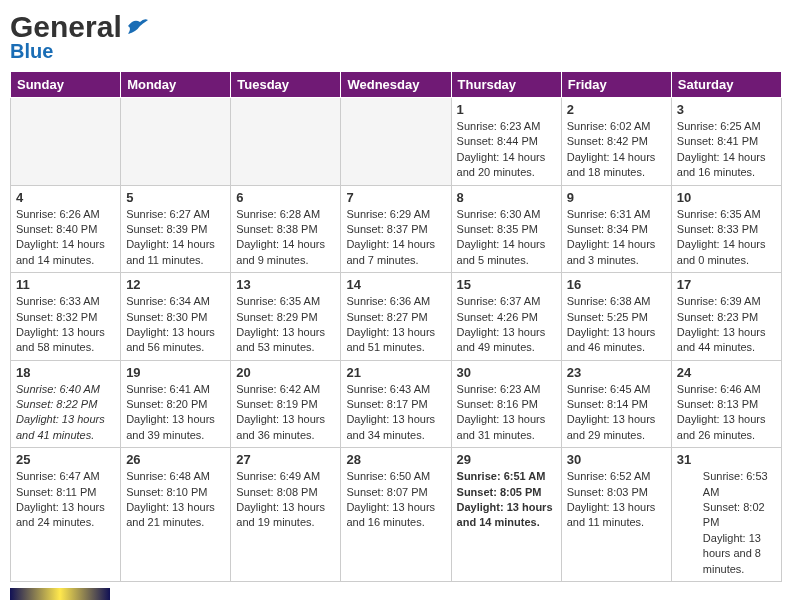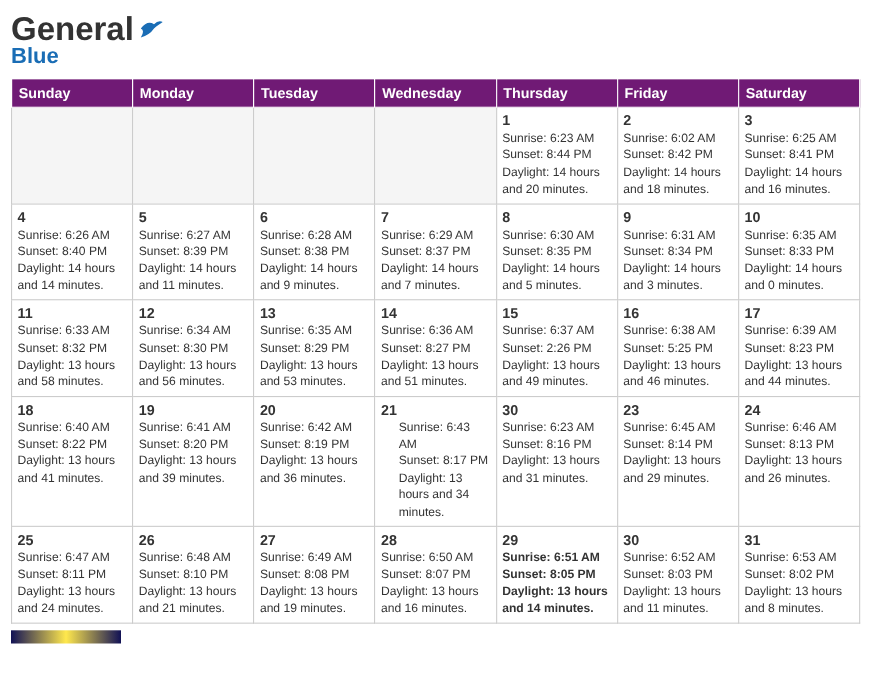--- a/index.html
+++ b/index.html
@@ -203,58 +203,58 @@
         </td>
         <td>
           <div class="day-num">14</div>
           <div class="day-info" style="white-space: pre-line;">Sunrise: 6:36 AM
 Sunset: 8:27 PM
 Daylight: 13 hours and 51 minutes.</div>
         </td>
         <td>
           <div class="day-num">15</div>
           <div class="day-info" style="white-space: pre-line;">Sunrise: 6:37 AM
-Sunset: 2:26 PM
+Sunset: 4:26 PM
 Daylight: 13 hours and 49 minutes.</div>
         </td>
         <td>
           <div class="day-num">16</div>
           <div class="day-info" style="white-space: pre-line;">Sunrise: 6:38 AM
 Sunset: 5:25 PM
 Daylight: 13 hours and 46 minutes.</div>
         </td>
         <td>
           <div class="day-num">17</div>
           <div class="day-info" style="white-space: pre-line;">Sunrise: 6:39 AM
 Sunset: 8:23 PM
 Daylight: 13 hours and 44 minutes.</div>
         </td>
       </tr>
       <tr>
         <td>
           <div class="day-num">18</div>
-          <div class="day-info" style="white-space: pre-line;">Sunrise: 6:40 AM
+          <div class="day-info" style="white-space: pre-line; font-style: italic;">Sunrise: 6:40 AM
 Sunset: 8:22 PM
 Daylight: 13 hours and 41 minutes.</div>
         </td>
         <td>
           <div class="day-num">19</div>
           <div class="day-info" style="white-space: pre-line;">Sunrise: 6:41 AM
 Sunset: 8:20 PM
 Daylight: 13 hours and 39 minutes.</div>
         </td>
         <td>
           <div class="day-num">20</div>
           <div class="day-info" style="white-space: pre-line;">Sunrise: 6:42 AM
 Sunset: 8:19 PM
 Daylight: 13 hours and 36 minutes.</div>
         </td>
         <td>
           <div class="day-num">21</div>
-          <div class="day-info" style="white-space: pre-line; margin-left: 16px;">Sunrise: 6:43 AM
+          <div class="day-info" style="white-space: pre-line;">Sunrise: 6:43 AM
 Sunset: 8:17 PM
 Daylight: 13 hours and 34 minutes.</div>
         </td>
         <td>
           <div class="day-num">30</div>
           <div class="day-info" style="white-space: pre-line;">Sunrise: 6:23 AM
 Sunset: 8:16 PM
 Daylight: 13 hours and 31 minutes.</div>
         </td>
         <td>
@@ -302,21 +302,21 @@
 Daylight: 13 hours and 14 minutes.</div>
         </td>
         <td>
           <div class="day-num">30</div>
           <div class="day-info" style="white-space: pre-line;">Sunrise: 6:52 AM
 Sunset: 8:03 PM
 Daylight: 13 hours and 11 minutes.</div>
         </td>
         <td>
           <div class="day-num">31</div>
-          <div class="day-info" style="white-space: pre-line;">Sunrise: 6:53 AM
+          <div class="day-info" style="white-space: pre-line; margin-left: 26px;">Sunrise: 6:53 AM
 Sunset: 8:02 PM
 Daylight: 13 hours and 8 minutes.</div>
         </td>
       </tr>
     </tbody>
 </table>
 
 <div class="footer">
   <div style="width:100px;height:12px;background:linear-gradient(to right,#111155,#ffe84d,#111155);margin-right:8px;"></div>
   <span></span>

